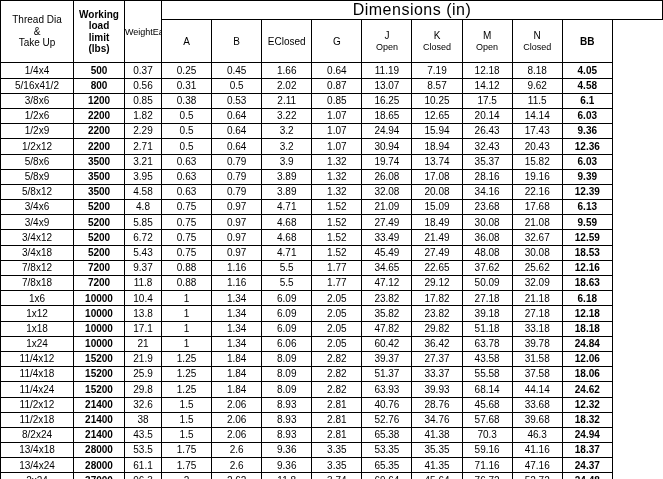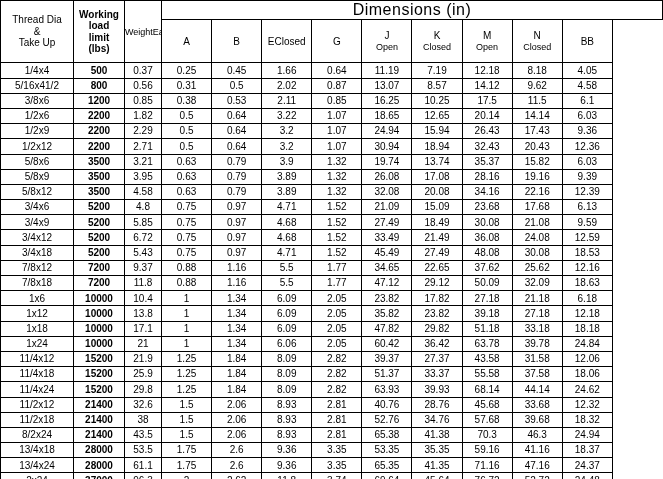--- a/index.html
+++ b/index.html
@@ -58,21 +58,21 @@
   .col-1 { width: 50px; font-weight: bold; }
   .col-2 { width: 36px; }
   .col-3 { width: 46px; }
   .col-4 { width: 46px; }
   .col-5 { width: 49px; margin-left: 11px; }
   .col-6 { width: 47px; }
   .col-7 { width: 47px; }
   .col-8 { width: 47px; }
   .col-9 { width: 46px; }
   .col-10 { width: 46px; }
-  .col-11 { width: 45px; }
+  .col-11 { width: 45px; font-weight: bold; }
 </style>
 </head>
 <body>
 
 <table class="spec-table">
   <thead>
     <tr>
       <th class="col-0" rowspan="2">
         <span>Thread Dia</span><br>
         <span>&amp;</span><br>
@@ -260,21 +260,21 @@
         <td class="col-0">3/4x12</td>
         <td class="col-1">5200</td>
         <td class="col-2">6.72</td>
         <td class="col-3">0.75</td>
         <td class="col-4">0.97</td>
         <td class="col-5">4.68</td>
         <td class="col-6">1.52</td>
         <td class="col-7">33.49</td>
         <td class="col-8">21.49</td>
         <td class="col-9">36.08</td>
-        <td class="col-10">24.08</td>
+        <td class="col-10">32.67</td>
         <td class="col-11">12.59</td>
       </tr>
       <tr>
         <td class="col-0">3/4x18</td>
         <td class="col-1">5200</td>
         <td class="col-2">5.43</td>
         <td class="col-3">0.75</td>
         <td class="col-4">0.97</td>
         <td class="col-5">4.71</td>
         <td class="col-6">1.52</td>

